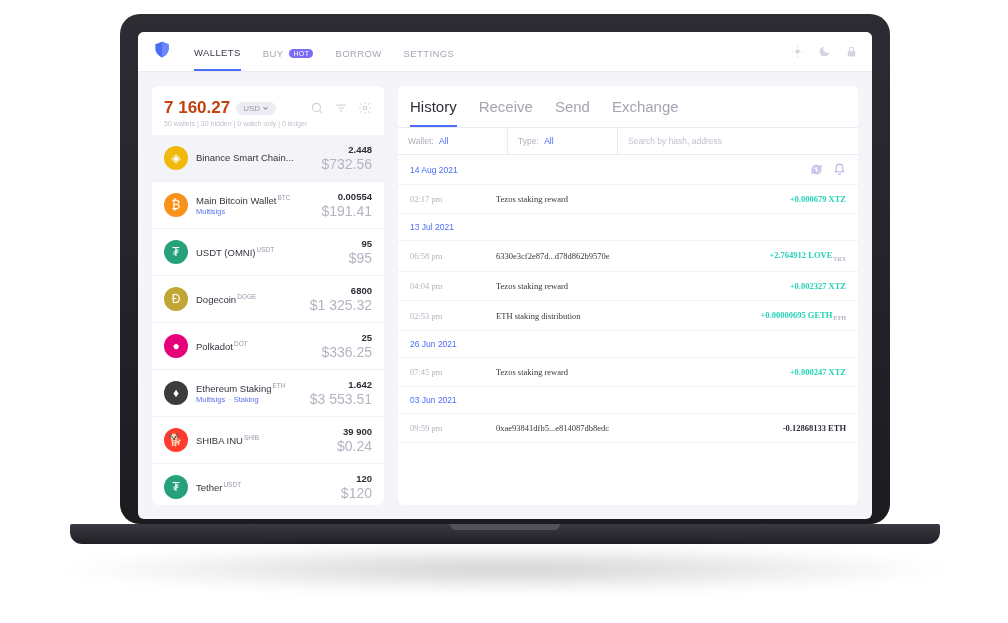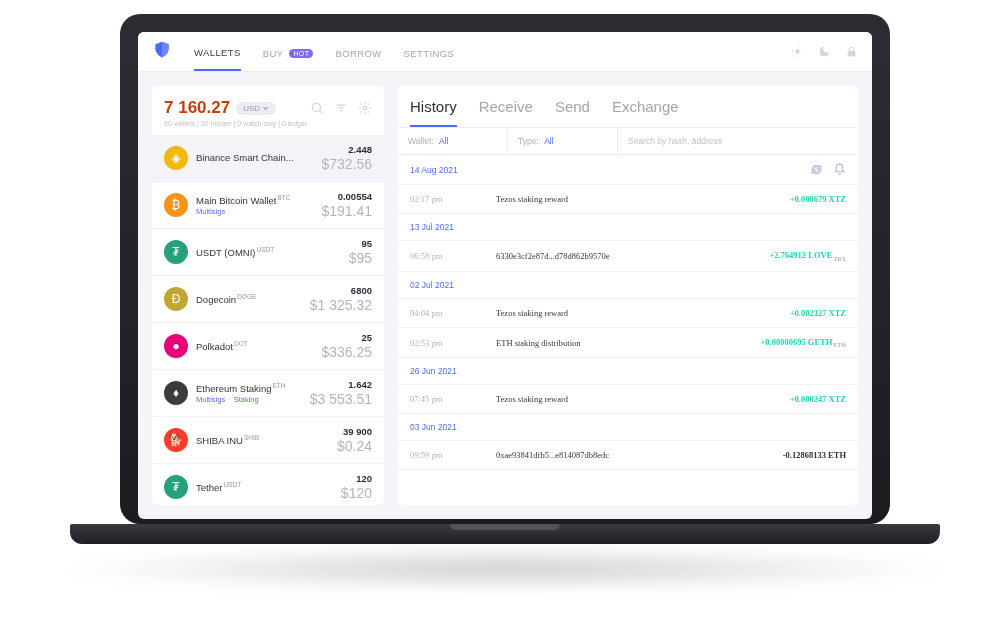--- a/index.html
+++ b/index.html
@@ -374,23 +374,20 @@
               <span class="amt pos">+0.000679 XTZ</span>
             </div>
             <div class="date-row">
               <span>13 Jul 2021</span>
             </div>
             <div class="tx">
               <span class="time">06:58 pm</span>
               <span class="desc">6330e3cf2e87d...d78d862b9570e</span>
               <span class="amt pos">+2.764912 LOVE<span class="sub">TRX</span></span>
             </div>
-            <div class="date-row">
-              <span>02 Jul 2021</span>
-            </div>
             <div class="tx">
               <span class="time">04:04 pm</span>
               <span class="desc">Tezos staking reward</span>
               <span class="amt pos">+0.002327 XTZ</span>
             </div>
             <div class="tx">
               <span class="time">02:53 pm</span>
               <span class="desc">ETH staking distribution</span>
               <span class="amt pos">+0.00000695 GETH<span class="sub">ETH</span></span>
             </div>

